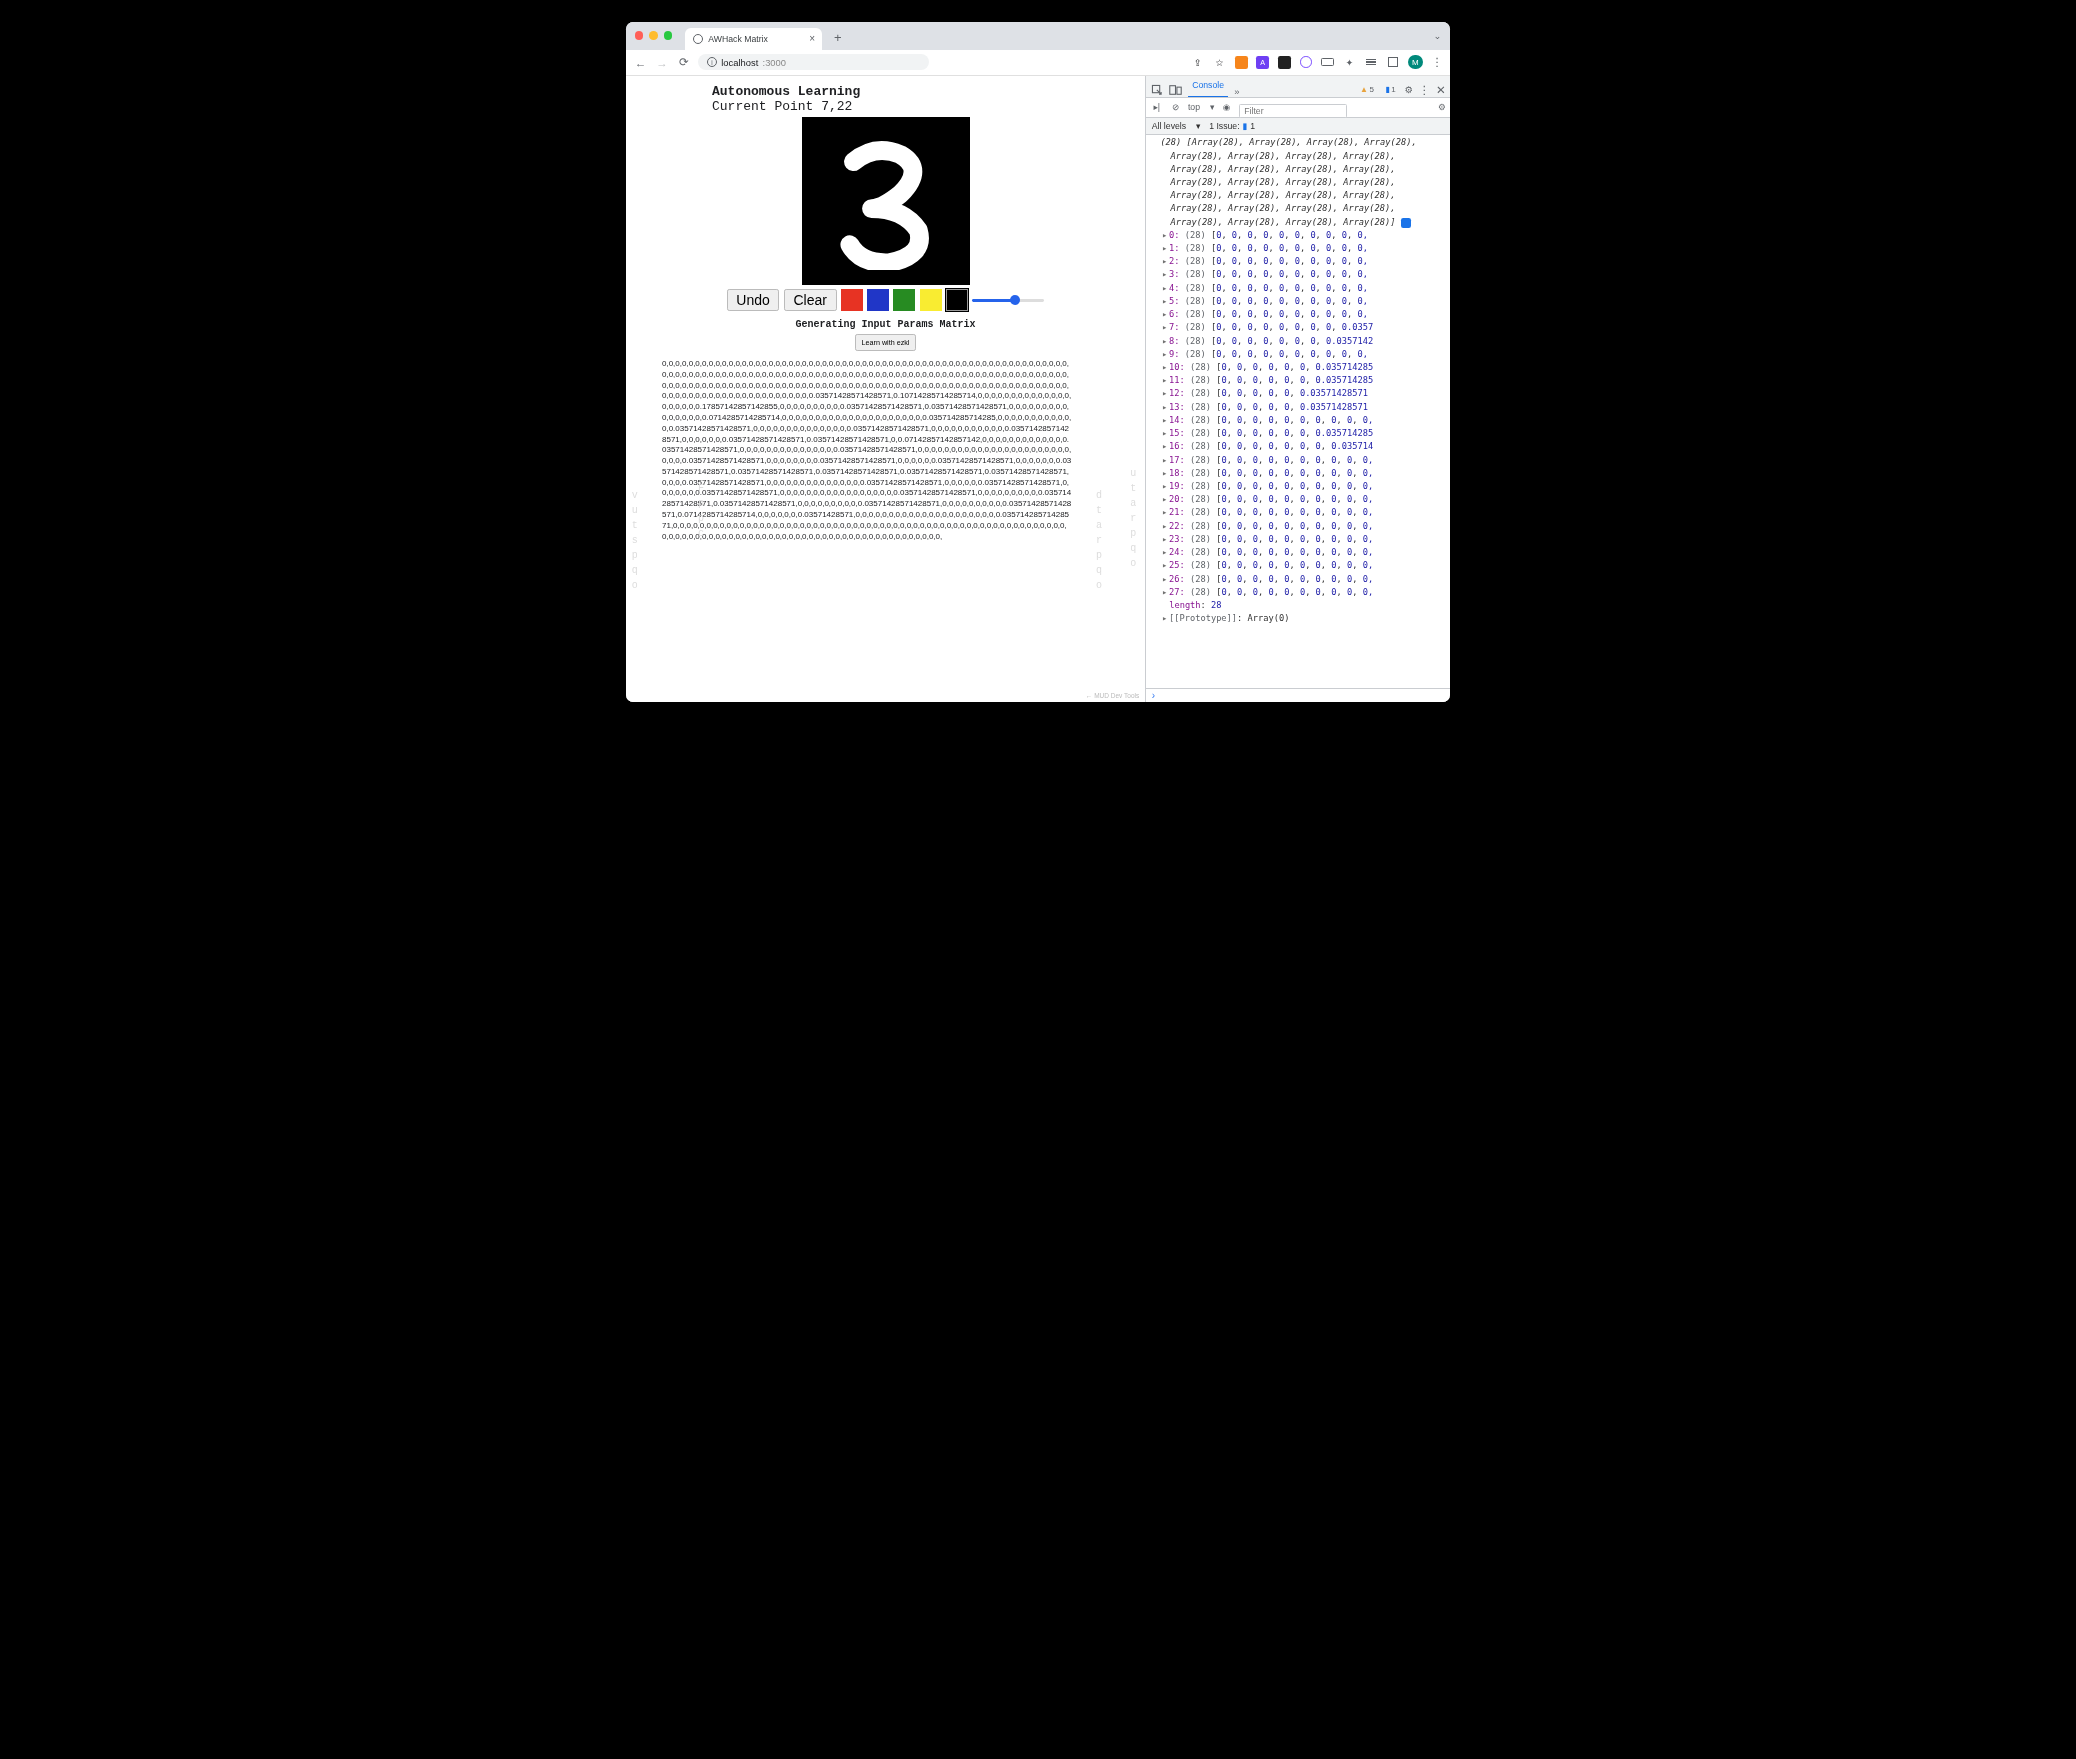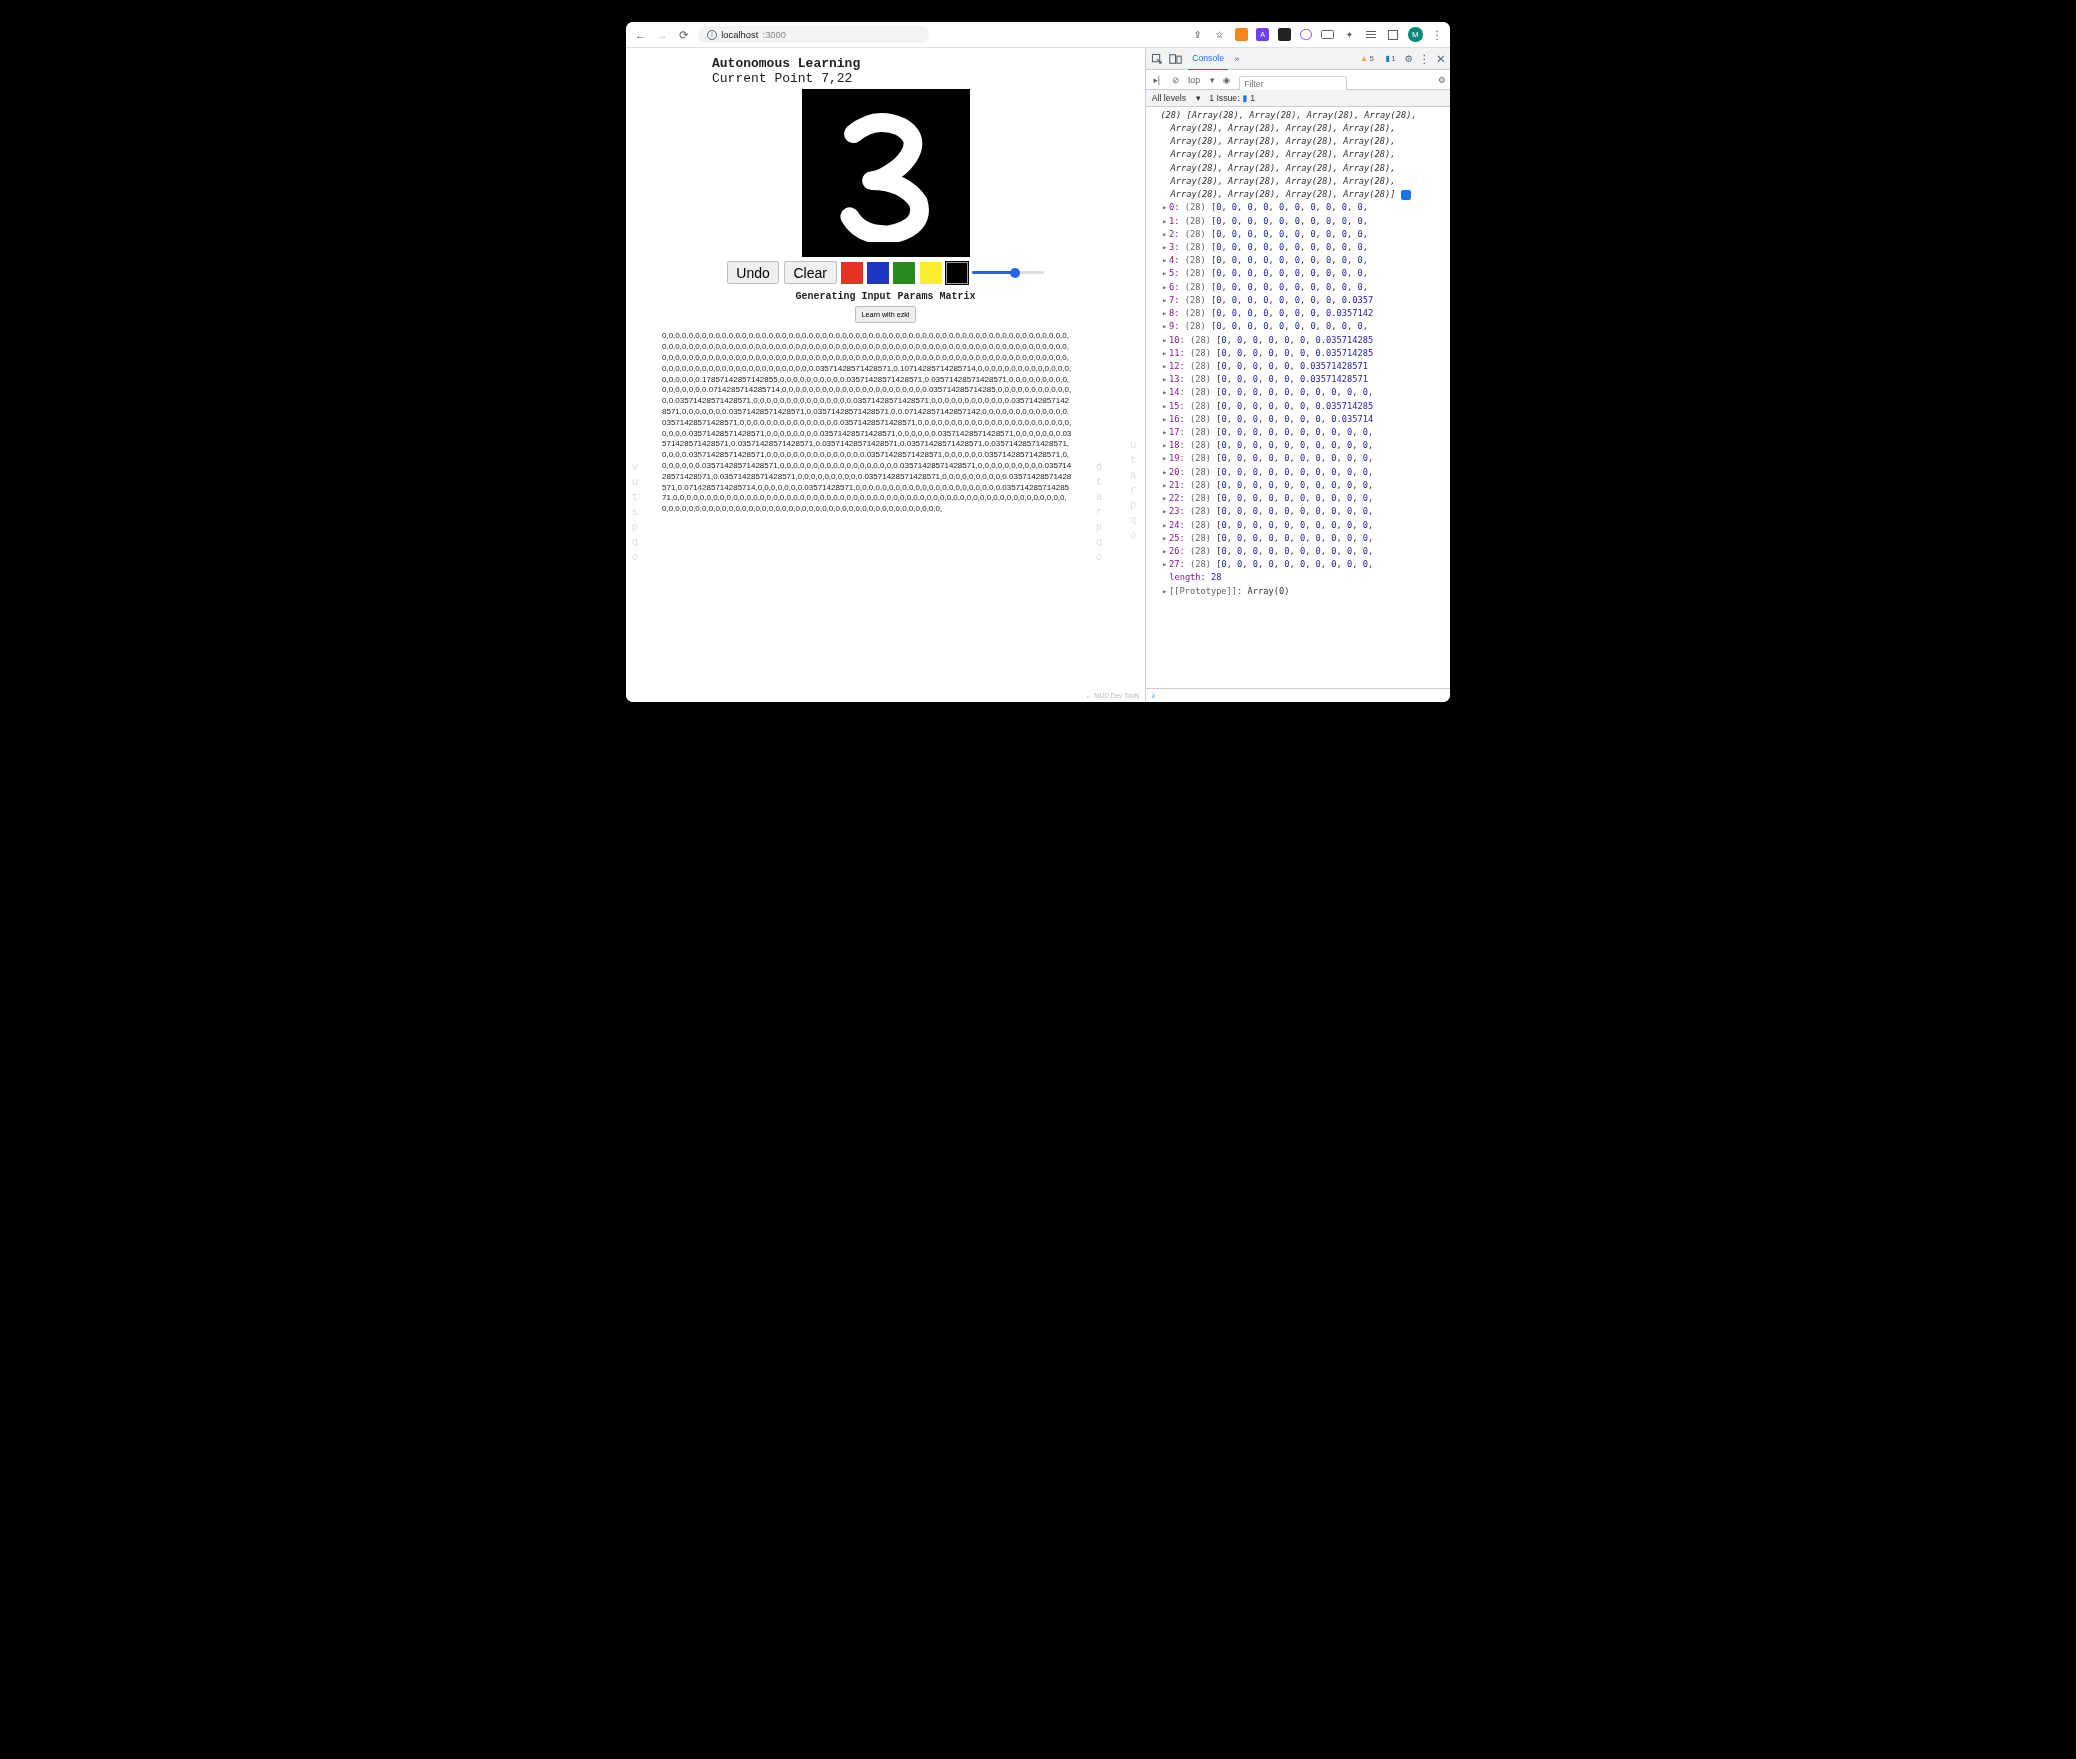--- a/index.html
+++ b/index.html
@@ -44,21 +44,21 @@
   .slider .thumb{ width:10px; height:10px; background:#2563eb; border-radius:50%; position:absolute; left:52%; top:-3.6px;}
   .heading2{ font-weight:bold; font-size:10px; margin-top:7.2px; text-align:center;}
   .learnbtn{ display:block; margin:4.3px auto; font-family:-apple-system,sans-serif; font-size:7.2px; background:#efefef; border:0.7px solid #bbb; border-radius:2.2px; padding:2.9px 5.8px;}
   .matrix{ font-family:-apple-system,sans-serif; font-size:8px; line-height:1.35; white-space:pre-wrap; word-break:break-all; padding:0 72px 0 36px;}
   .mud{ position:absolute; right:5.8px; bottom:2.9px; font-size:6.5px; color:#bbb; font-family:-apple-system,sans-serif;}
   .ghost{ position:absolute; font-family:"Courier New",monospace; color:#ddd; font-size:10px; line-height:1.5; white-space:pre;}
   .ghost.left1{left:5.8px; top:412px;} .ghost.left2{left:72px; top:405px;} .ghost.right1{right:43px; top:412px;} .ghost.right2{right:8.7px; top:390px;}
 
   
   .devtools{ width:305px; border-left:0.7px solid #cacdd1; background:#fff; display:flex; flex-direction:column; font-family:-apple-system,sans-serif;}
-  .dt-tabs{ height:22px; border-bottom:0.7px solid #cacdd1; background:#f1f3f4; display:flex; align-items:center; padding:0 4.3px; gap:5.8px;}
+  .dt-tabs{ height:22px; border-bottom:0.7px solid #cacdd1; background:#f1f3f4; display:flex; align-items:flex-end; padding:0 4.3px; gap:5.8px;}
   .dt-ico{ width:13px; height:13px; display:flex; align-items:center;justify-content:center; color:#5f6368;}
   .dt-label{ font-size:8.7px; padding:0 4.3px; height:22px; display:flex; align-items:center;}
   .dt-label.active{ color:#1a73e8; border-bottom:1.4px solid #1a73e8;}
   .dt-chevrons{color:#5f6368;}
   .dt-badge{ display:flex; align-items:center; gap:1.4px; font-size:8px; padding:0.7px 2.9px;}
   .dt-badge.warn{ color:#5f6368;} .dt-badge.warn .tri{color:#e8a33d;}
   .dt-badge.info{ color:#5f6368;} .dt-badge.info .bub{color:#1a73e8;}
   .dt-right{ margin-left:auto; display:flex; align-items:center; gap:5.8px;}
   .dt-gear{color:#5f6368;} .dt-x{color:#5f6368; font-size:11.6px;}
   .dt-bar2{ height:20px; border-bottom:0.7px solid #cacdd1; display:flex; align-items:center; padding:0 4.3px; gap:5.8px; font-size:8.7px; color:#5f6368;}
@@ -76,20 +76,34 @@
   .len{ color:#5f6368;}
   .arr{ color:#303030;}
   .num{ color:#1a1aa6;}
   .proto{ color:#5f6368;}
   .footer-arrow{ height:14.5px; border-top:0.7px solid #cacdd1; display:flex; align-items:center; padding-left:5.8px; color:#367cf1; font-size:10px;}
 </style>
 </head>
 <body>
 
 <div class="window">
+  <div class="titlebar">
+    <div class="traffic">
+      <div class="dot red"></div>
+      <div class="dot yellow"></div>
+      <div class="dot green"></div>
+    </div>
+    <div class="tab">
+      <span class="globe"></span>
+      <span>AWHack Matrix</span>
+      <span class="x">×</span>
+    </div>
+    <span class="plus">+</span>
+    <span class="tabchev">⌄</span>
+  </div>
 
   <div class="addrbar">
     <span class="nav-ico">←</span>
     <span class="nav-ico" style="opacity:.4">→</span>
     <span class="nav-ico">⟳</span>
     <div class="addr">
       <span class="info">i</span>
       <span>localhost</span>
         <span style="color:#888">:3000</span>
     </div>

